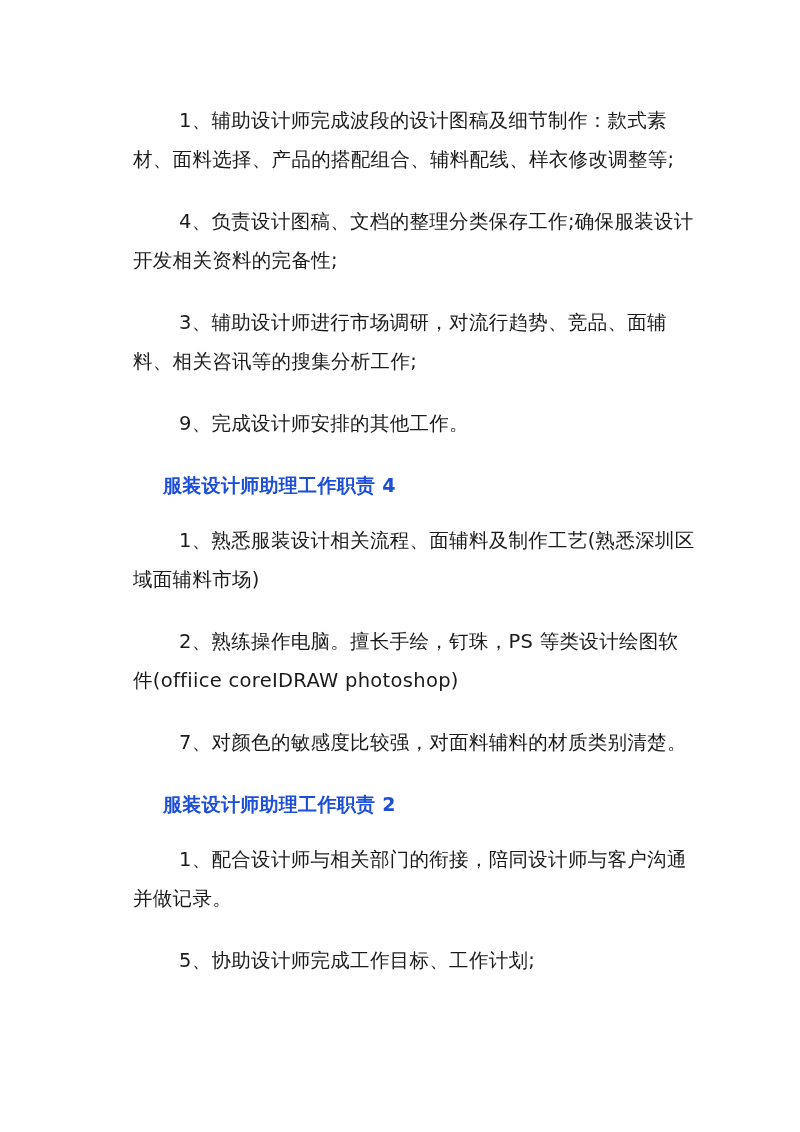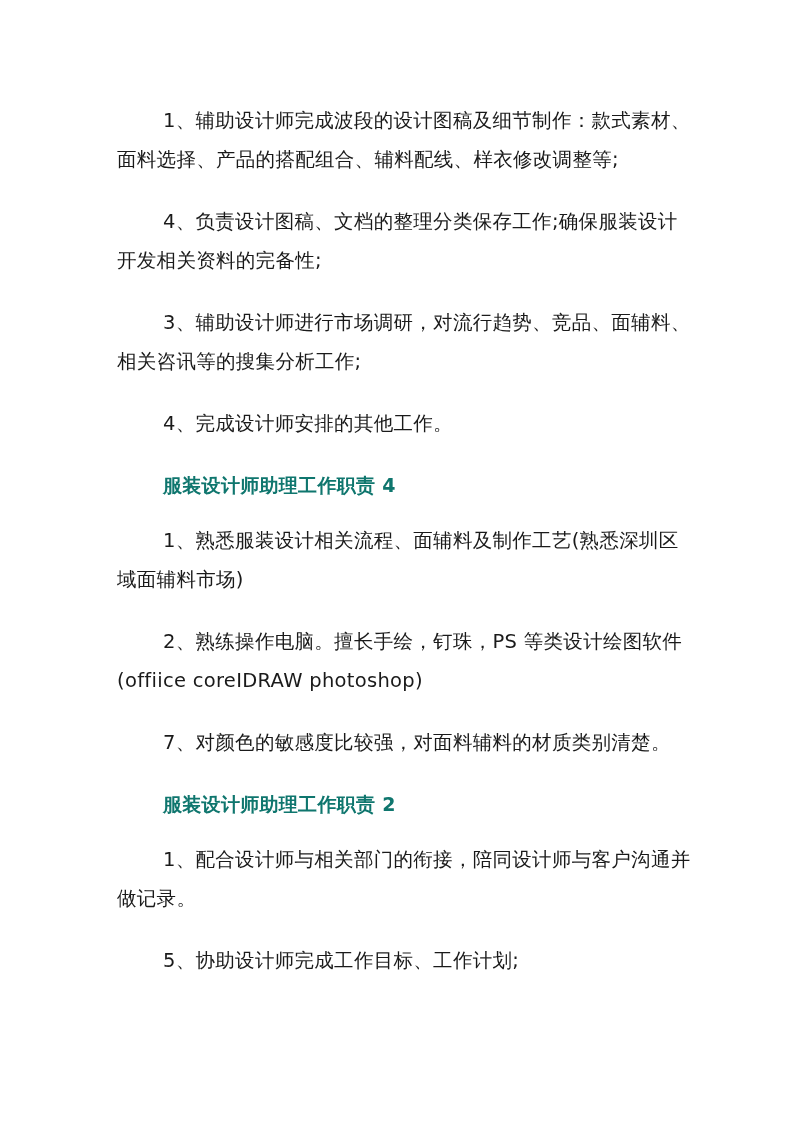--- a/index.html
+++ b/index.html
@@ -18,44 +18,44 @@
     .page {
       position: absolute;
       left: 117px;
       top: 101px;
       width: 580px;
     }
     .para {
       font-size: 19.5px;
       line-height: 39px;
       text-indent: 46px;
-      margin: 0 0 23px 0;
+      margin: 0 0 23px 16px;
       letter-spacing: 0.3px;
       word-break: break-all;
     }
     .heading {
       font-size: 19px;
       line-height: 39px;
       text-indent: 46px;
       font-weight: bold;
-      color: #0f766e;
+      color: #1d4ed8;
       margin: 0 0 16px 0;
       letter-spacing: 0.3px;
     }
   </style>
 </head>
 <body>
 
 <div class="page">
 
   <section>
     <p class="para">1、辅助设计师完成波段的设计图稿及细节制作：款式素材、面料选择、产品的搭配组合、辅料配线、样衣修改调整等;</p>
     <p class="para">4、负责设计图稿、文档的整理分类保存工作;确保服装设计开发相关资料的完备性;</p>
     <p class="para">3、辅助设计师进行市场调研，对流行趋势、竞品、面辅料、相关咨讯等的搜集分析工作;</p>
-    <p class="para">4、完成设计师安排的其他工作。</p>
+    <p class="para">9、完成设计师安排的其他工作。</p>
   </section>
 
   <section>
     <h2 class="heading">服装设计师助理工作职责 4</h2>
     <p class="para">1、熟悉服装设计相关流程、面辅料及制作工艺(熟悉深圳区域面辅料市场)</p>
     <p class="para">2、熟练操作电脑。擅长手绘，钉珠，PS 等类设计绘图软件(offiice coreIDRAW photoshop)</p>
     <p class="para">7、对颜色的敏感度比较强，对面料辅料的材质类别清楚。</p>
   </section>
 
   <section>

